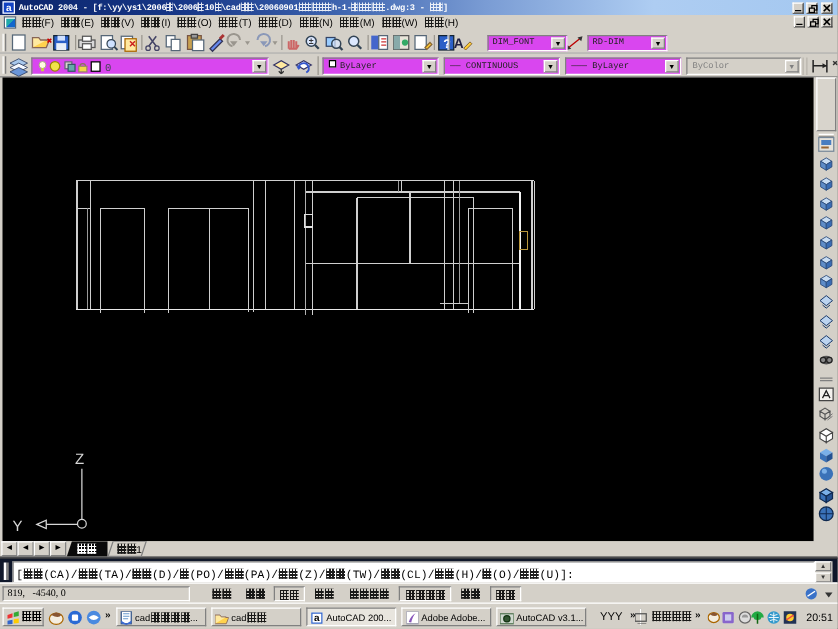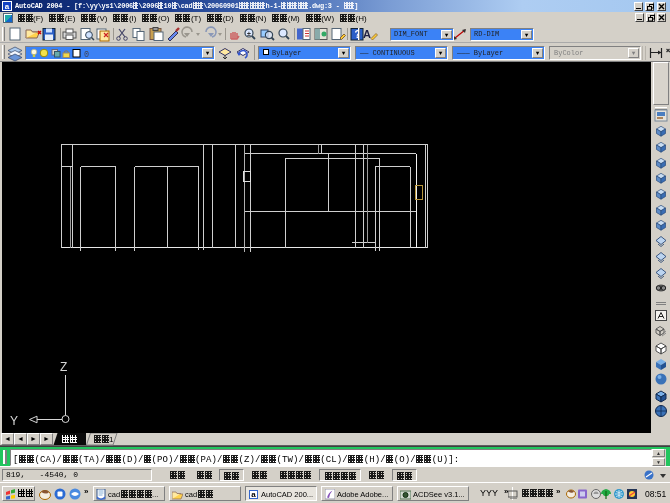--- a/index.html
+++ b/index.html
@@ -8,21 +8,21 @@
 
 .cj{display:inline-block;width:7px;height:7.5px;margin:0 .5px;vertical-align:-0.5px;
  background:
  repeating-linear-gradient(0deg,currentColor 0 1px,transparent 1px 2.5px),
  repeating-linear-gradient(90deg,currentColor 0 1px,transparent 1px 2.5px);
  background-size:100% 100%;opacity:.88}
 .cj.b{opacity:1}
 .cj.t{width:5px;height:6.5px;margin:0 .2px;vertical-align:-0.5px}
 .raise{border:1px solid;border-color:#fff #808080 #808080 #fff}
 .sunk{border:1px solid;border-color:#808080 #fff #fff #808080}
-.combo{background:#3b82f6;border:1px solid;border-color:#808080 #fff #fff #808080;
+.combo{background:#d946ef;border:1px solid;border-color:#808080 #fff #fff #808080;
  font-size:7px;color:#222;font-family:"Liberation Mono",monospace}
 .drop{position:absolute;right:1px;top:1px;bottom:1px;width:11px;background:#d4d0c8;
  border:1px solid;border-color:#fff #808080 #808080 #fff;color:#000;
  font-size:6px;line-height:9px;text-align:center}
 .grip{width:3px;border-left:1px solid #fff;border-right:1px solid #808080;height:100%}
 .tbtn{position:absolute;width:9px;height:9px;background:#d4d0c8;
  border:1px solid;border-color:#fff #404040 #404040 #fff;
  font-size:7px;line-height:7px;text-align:center;font-weight:bold;color:#000}
 </style></head>
 <body>
@@ -363,33 +363,33 @@
  <div class="abs raise" style="left:27px;top:0;width:13px;height:12px;font-size:7px;text-align:center;line-height:10px">►</div>
  <div class="abs raise" style="left:40px;top:0;width:13px;height:12px;font-size:7px;text-align:center;line-height:10px">►</div>
  <svg class="abs" style="left:53px;top:0" width="70" height="13">
   <path d="M4.5 0 H33 V12 H0.5 Z" fill="#0a0a0a"></path>
   <path d="M37.5 0 H64 L60 12 H33.5 Z" fill="#d4d0c8" stroke="#808080" stroke-width="1"></path>
  </svg>
  <div class="abs" style="left:61px;top:2px;color:#fff;font-size:8px"><i class="cj b"></i><i class="cj b"></i></div>
  <div class="abs" style="left:93px;top:2px;color:#000;font-size:8px"><i class="cj"></i><i class="cj"></i>1</div>
 </div>
 
-<div class="abs" id="cmd" style="left:0;top:446px;width:670px;height:20px;background:#22c55e;border-top:1px solid #404040">
+<div class="abs" id="cmd" style="left:0;top:446px;width:670px;height:20px;background:#0f172a;border-top:1px solid #404040">
  <div class="abs" style="left:3px;top:3px;width:4px;height:14px;border-left:2px solid #fff;border-right:2px solid #808080"></div>
  <div class="abs" style="left:10px;top:2px;width:642px;height:17px;background:#fff;border:1px solid;border-color:#808080 #fff #fff #808080">
   <div class="abs" style="left:2px;top:5px;white-space:nowrap;font-family:'Liberation Mono',monospace;font-size:9px;color:#000;letter-spacing:0.1px">[<i class="cj"></i><i class="cj"></i>(CA)/<i class="cj"></i><i class="cj"></i>(TA)/<i class="cj"></i><i class="cj"></i>(D)/<i class="cj"></i>(PO)/<i class="cj"></i><i class="cj"></i>(PA)/<i class="cj"></i><i class="cj"></i>(Z)/<i class="cj"></i><i class="cj"></i>(TW)/<i class="cj"></i><i class="cj"></i>(CL)/<i class="cj"></i><i class="cj"></i>(H)/<i class="cj"></i>(O)/<i class="cj"></i><i class="cj"></i>(U)]:</div>
  </div>
  <div class="abs" style="left:652px;top:2px;width:14px;height:17px;background:#d4d0c8">
   <div class="abs raise" style="left:0;top:0;width:13px;height:8px;font-size:5px;text-align:center;line-height:7px;color:#333">▲</div>
   <div class="abs raise" style="left:0;top:9px;width:13px;height:8px;font-size:5px;text-align:center;line-height:7px;color:#333">▼</div>
  </div>
 </div>
 
 <div class="abs" id="status" style="left:0;top:466px;width:670px;height:16px;background:#d4d0c8;border-top:1px solid #fff;font-size:8px;color:#000">
- <div class="abs sunk" style="left:2px;top:2px;width:150px;height:12px;line-height:10px;padding-left:3px;font-family:Liberation Mono, monospace;font-size:8px">819,&nbsp;&nbsp;&nbsp;-4540,&nbsp;0</div>
+ <div class="abs sunk" style="left:2px;top:2px;width:150px;height:12px;line-height:10px;padding-left:3px;font-family:Liberation Serif, serif;font-size:8px">819,&nbsp;&nbsp;&nbsp;-4540,&nbsp;0</div>
  <div class="abs" style="left:165px;top:2px;width:25px;height:12px;text-align:center;padding-top:2px"><i class="cj"></i><i class="cj"></i></div>
  <div class="abs" style="left:192px;top:2px;width:25px;height:12px;text-align:center;padding-top:2px"><i class="cj"></i><i class="cj"></i></div>
  <div class="abs sunk" style="left:219px;top:2px;width:25px;height:12px;text-align:center;padding-top:2px"><i class="cj"></i><i class="cj"></i></div>
  <div class="abs" style="left:247px;top:2px;width:25px;height:12px;text-align:center;padding-top:2px"><i class="cj"></i><i class="cj"></i></div>
  <div class="abs" style="left:275px;top:2px;width:41px;height:12px;text-align:center;padding-top:2px"><i class="cj"></i><i class="cj"></i><i class="cj"></i><i class="cj"></i></div>
  <div class="abs sunk" style="left:319px;top:2px;width:42px;height:12px;text-align:center;padding-top:2px"><i class="cj"></i><i class="cj"></i><i class="cj"></i><i class="cj"></i></div>
  <div class="abs" style="left:364px;top:2px;width:25px;height:12px;text-align:center;padding-top:2px"><i class="cj"></i><i class="cj"></i></div>
  <div class="abs sunk" style="left:392px;top:2px;width:25px;height:12px;text-align:center;padding-top:2px"><i class="cj"></i><i class="cj"></i></div>
  <svg class="abs" style="left:643px;top:2px" width="24" height="13">
   <circle cx="6" cy="6" r="4.5" fill="#3a72c8"></circle>
@@ -444,21 +444,21 @@
         <rect x="0" y="0" width="10" height="10" fill="#fff" stroke="#99a"></rect>
         <path d="M7.5 1.5 q-4 2 -5.5 7 l2 .5 q1-5 3.5-7.5z" fill="#85b"></path>
       </svg>
   <span style="position:absolute;left:15px;top:3px;font-size:7.5px">Adobe Adobe...</span>
  </div>
  <div class="abs raise" style="left:397px;top:3px;width:72px;height:15px;white-space:nowrap;overflow:hidden">
   <svg width="11" height="10" style="position:absolute;left:2px;top:3px">
         <rect x="0" y="1" width="11" height="8" fill="#cfd8cf" stroke="#575"></rect>
         <circle cx="5.5" cy="5" r="2.5" fill="#353" stroke="#131"></circle>
       </svg>
-  <span style="position:absolute;left:15px;top:3px;font-size:7.5px">ACDSee v3.1...</span>
+  <span style="position:absolute;left:15px;top:3px;font-size:7.5px">AutoCAD v3.1...</span>
  </div>
 
  <div class="abs" style="left:480px;top:5px;font-size:9px;font-weight:normal">YYY</div>
  <div class="abs" style="left:504px;top:4px;font-weight:bold">»</div>
  <div class="abs" style="left:512px;top:4px;width:1px;height:13px;background:#808080;border-right:1px solid #fff"></div>
  <svg class="abs" style="left:508px;top:6px" width="11" height="10">
       <rect x="0" y="2" width="9" height="6" fill="none" stroke="#555"></rect>
       <path d="M2 10 h7" stroke="#555"></path>
     </svg>
  <div class="abs" style="left:521px;top:6px"><i class="cj"></i><i class="cj"></i><i class="cj"></i><i class="cj"></i></div>
@@ -472,14 +472,14 @@
   <circle cx="30" cy="7" r="4.5" fill="#ddd" stroke="#666"></circle>
       <path d="M27.5 7 a2.5 2.5 0 0 1 5 0" fill="#999"></path>
   <path d="M40 2 q5 1 5 5 h-2 q0 2 -3 2 t-3-2 h-2 q0-4 5-5z" fill="#2a4"></path>
       <path d="M40 4 v8" stroke="#161" stroke-width="1.2"></path>
   <circle cx="53" cy="7" r="5" fill="#39c"></circle>
       <path d="M49 7 h8 M53 3 v8 M50 4.5 q3 2 6 0 M50 9.5 q3-2 6 0" stroke="#fff" stroke-width=".7" fill="none"></path>
   <rect x="61" y="2" width="10" height="10" fill="#235"></rect>
       <circle cx="66" cy="7" r="3" fill="#fc3"></circle>
       <path d="M63 9 l6-4" stroke="#e44" stroke-width="1.2"></path>
  </svg>
- <div class="abs" style="left:645px;top:6px;font-size:8.5px">08:51</div>
+ <div class="abs" style="left:645px;top:6px;font-size:8.5px">20:51</div>
 </div>
 
 </body></html>

